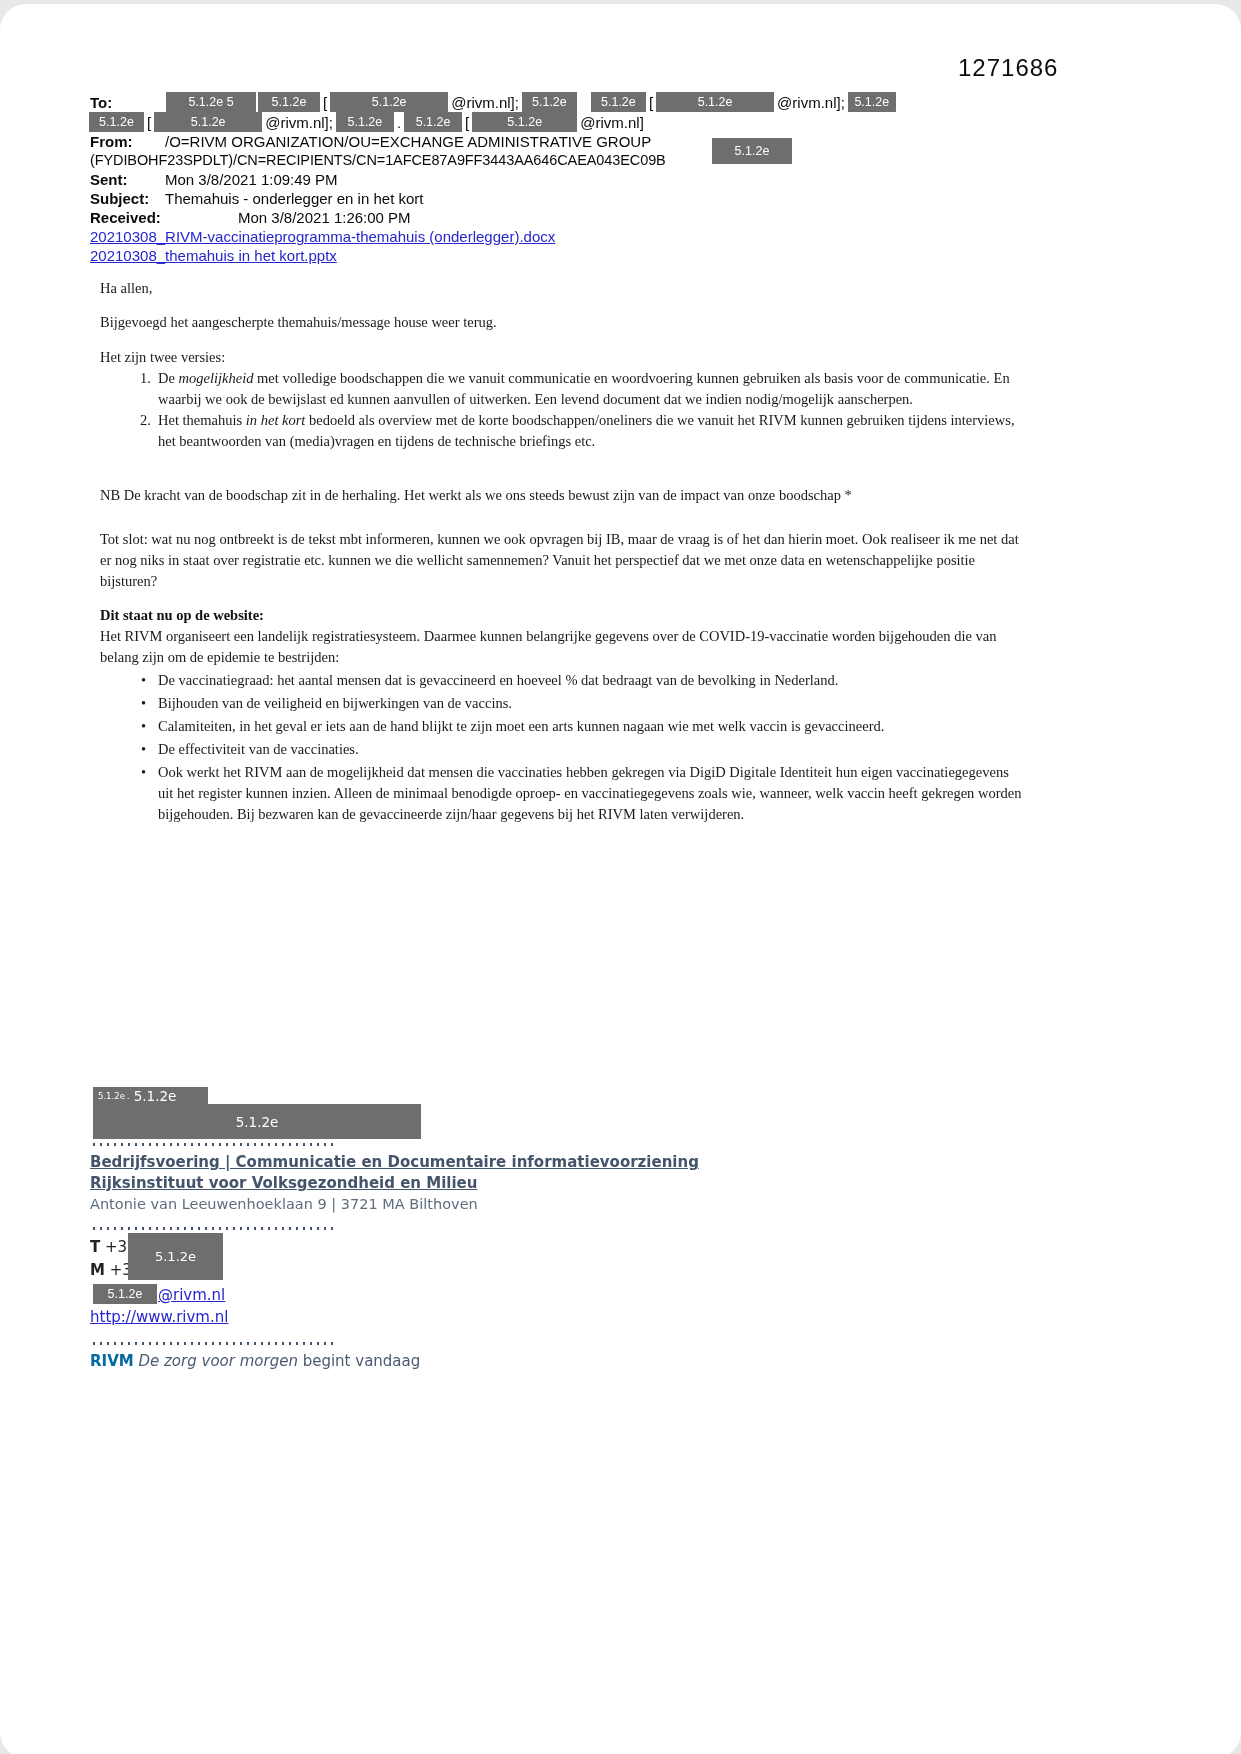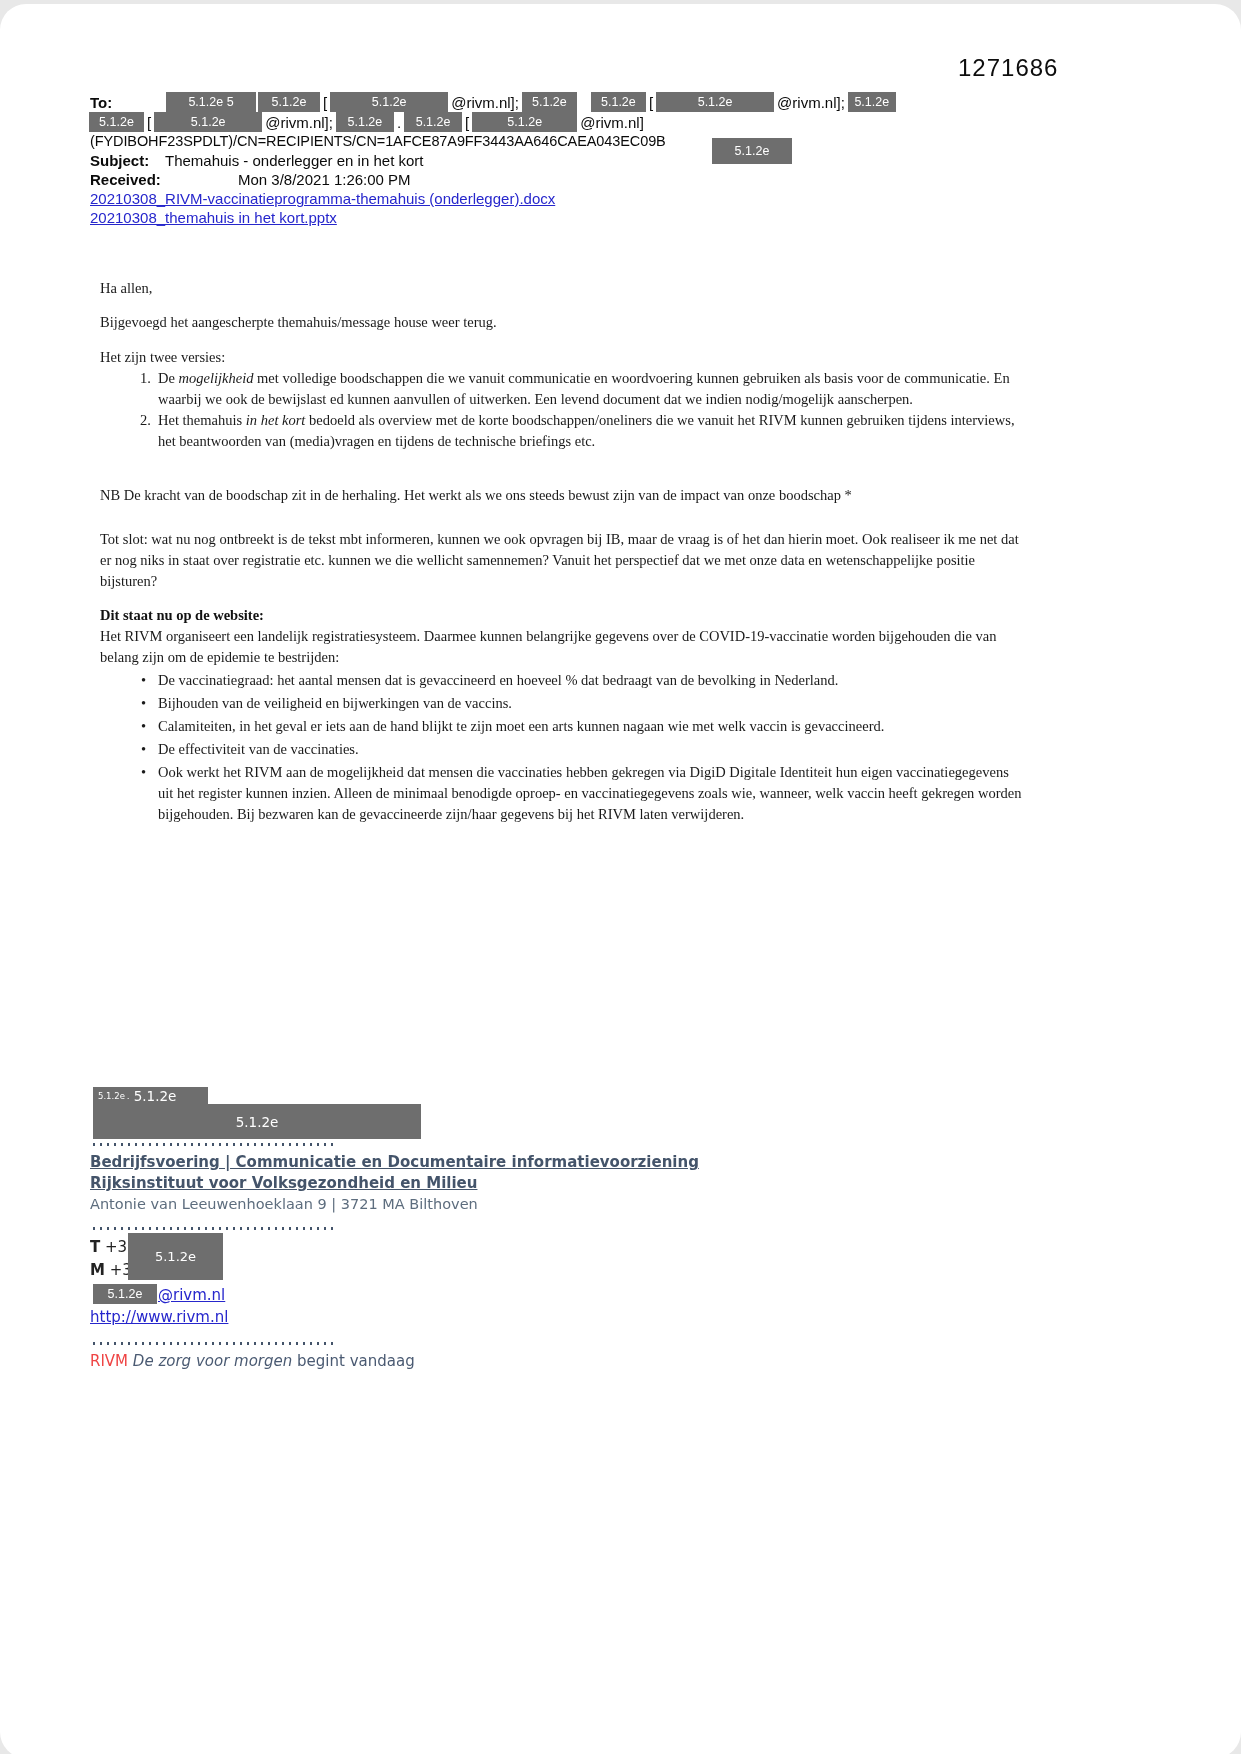--- a/index.html
+++ b/index.html
@@ -53,39 +53,45 @@
   .sig-addr{color:#5d6d7e;font-size:14.5px;line-height:21px;}
   .phones{position:relative;margin-top:6px;color:#222;}
   .phones .pline{line-height:23px;}
   .phones .plabel{font-weight:bold;}
   .phone-redact{position:absolute;left:38px;top:-3px;width:95px;height:47px;background:#6e6e6e;color:#fff;
                 font-size:13px;display:flex;align-items:center;justify-content:center;}
   .email-line{margin-top:2px;line-height:22px;white-space:nowrap;}
   .email-line .redact{width:64px;margin-left:3px;vertical-align:-4px;}
   .site-line{line-height:22px;}
   .tagline{margin-top:5px;font-size:15px;color:#4a5a72;line-height:21px;}
-  .tagline .brand{font-weight:normal;color:#ef4444;}
+  .tagline .brand{font-weight:bold;color:#0369a1;}
   .tagline .it{font-style:italic;}
 </style>
 </head>
 <body>
 
 <div class="page">
 
   <div class="doc-number">1271686</div>
 
   <div class="header">
     <div class="hrow tall">
       <span class="hlabel">To:</span><span><span class="redact" style="width: 90px;">5.1.2e 5</span><span class="redact" style="width: 62px;">5.1.2e</span><span class="seg-txt">[</span><span class="redact" style="width: 118px;">5.1.2e</span><span class="seg-txt">@rivm.nl];</span><span class="redact" style="width: 55px;">5.1.2e</span><span class="seg-gap" style="width: 12px;"></span><span class="redact" style="width: 55px;">5.1.2e</span><span class="seg-txt">[</span><span class="redact" style="width: 118px;">5.1.2e</span><span class="seg-txt">@rivm.nl];</span><span class="redact" style="width: 48px;">5.1.2e</span></span>
     </div>
     <div class="hrow tall" style="margin-left:-2px;">
       <span><span class="redact" style="width: 55px;">5.1.2e</span><span class="seg-txt">[</span><span class="redact" style="width: 108px;">5.1.2e</span><span class="seg-txt">@rivm.nl];</span><span class="redact" style="width: 58px;">5.1.2e</span><span class="seg-txt">.</span><span class="redact" style="width: 58px;">5.1.2e</span><span class="seg-txt">[</span><span class="redact" style="width: 105px;">5.1.2e</span><span class="seg-txt">@rivm.nl]</span></span>
     </div>
+    <div class="hrow">
+      <span class="hlabel">From:</span><span>/O=RIVM ORGANIZATION/OU=EXCHANGE ADMINISTRATIVE GROUP</span>
+    </div>
     <div class="hrow from2">
       <span>(FYDIBOHF23SPDLT)/CN=RECIPIENTS/CN=1AFCE87A9FF3443AA646CAEA043EC09B</span>
+    </div>
+    <div class="hrow">
+      <span class="hlabel">Sent:</span><span>Mon 3/8/2021 1:09:49 PM</span>
     </div>
     <div class="hrow">
       <span class="hlabel">Subject:</span><span>Themahuis - onderlegger en in het kort</span>
     </div>
     <div class="hrow">
       <span class="hlabel wide">Received:</span><span>Mon 3/8/2021 1:26:00 PM</span>
     </div>
     <div class="hrow">
       <a class="link">20210308_RIVM-vaccinatieprogramma-themahuis (onderlegger).docx</a>
     </div>

